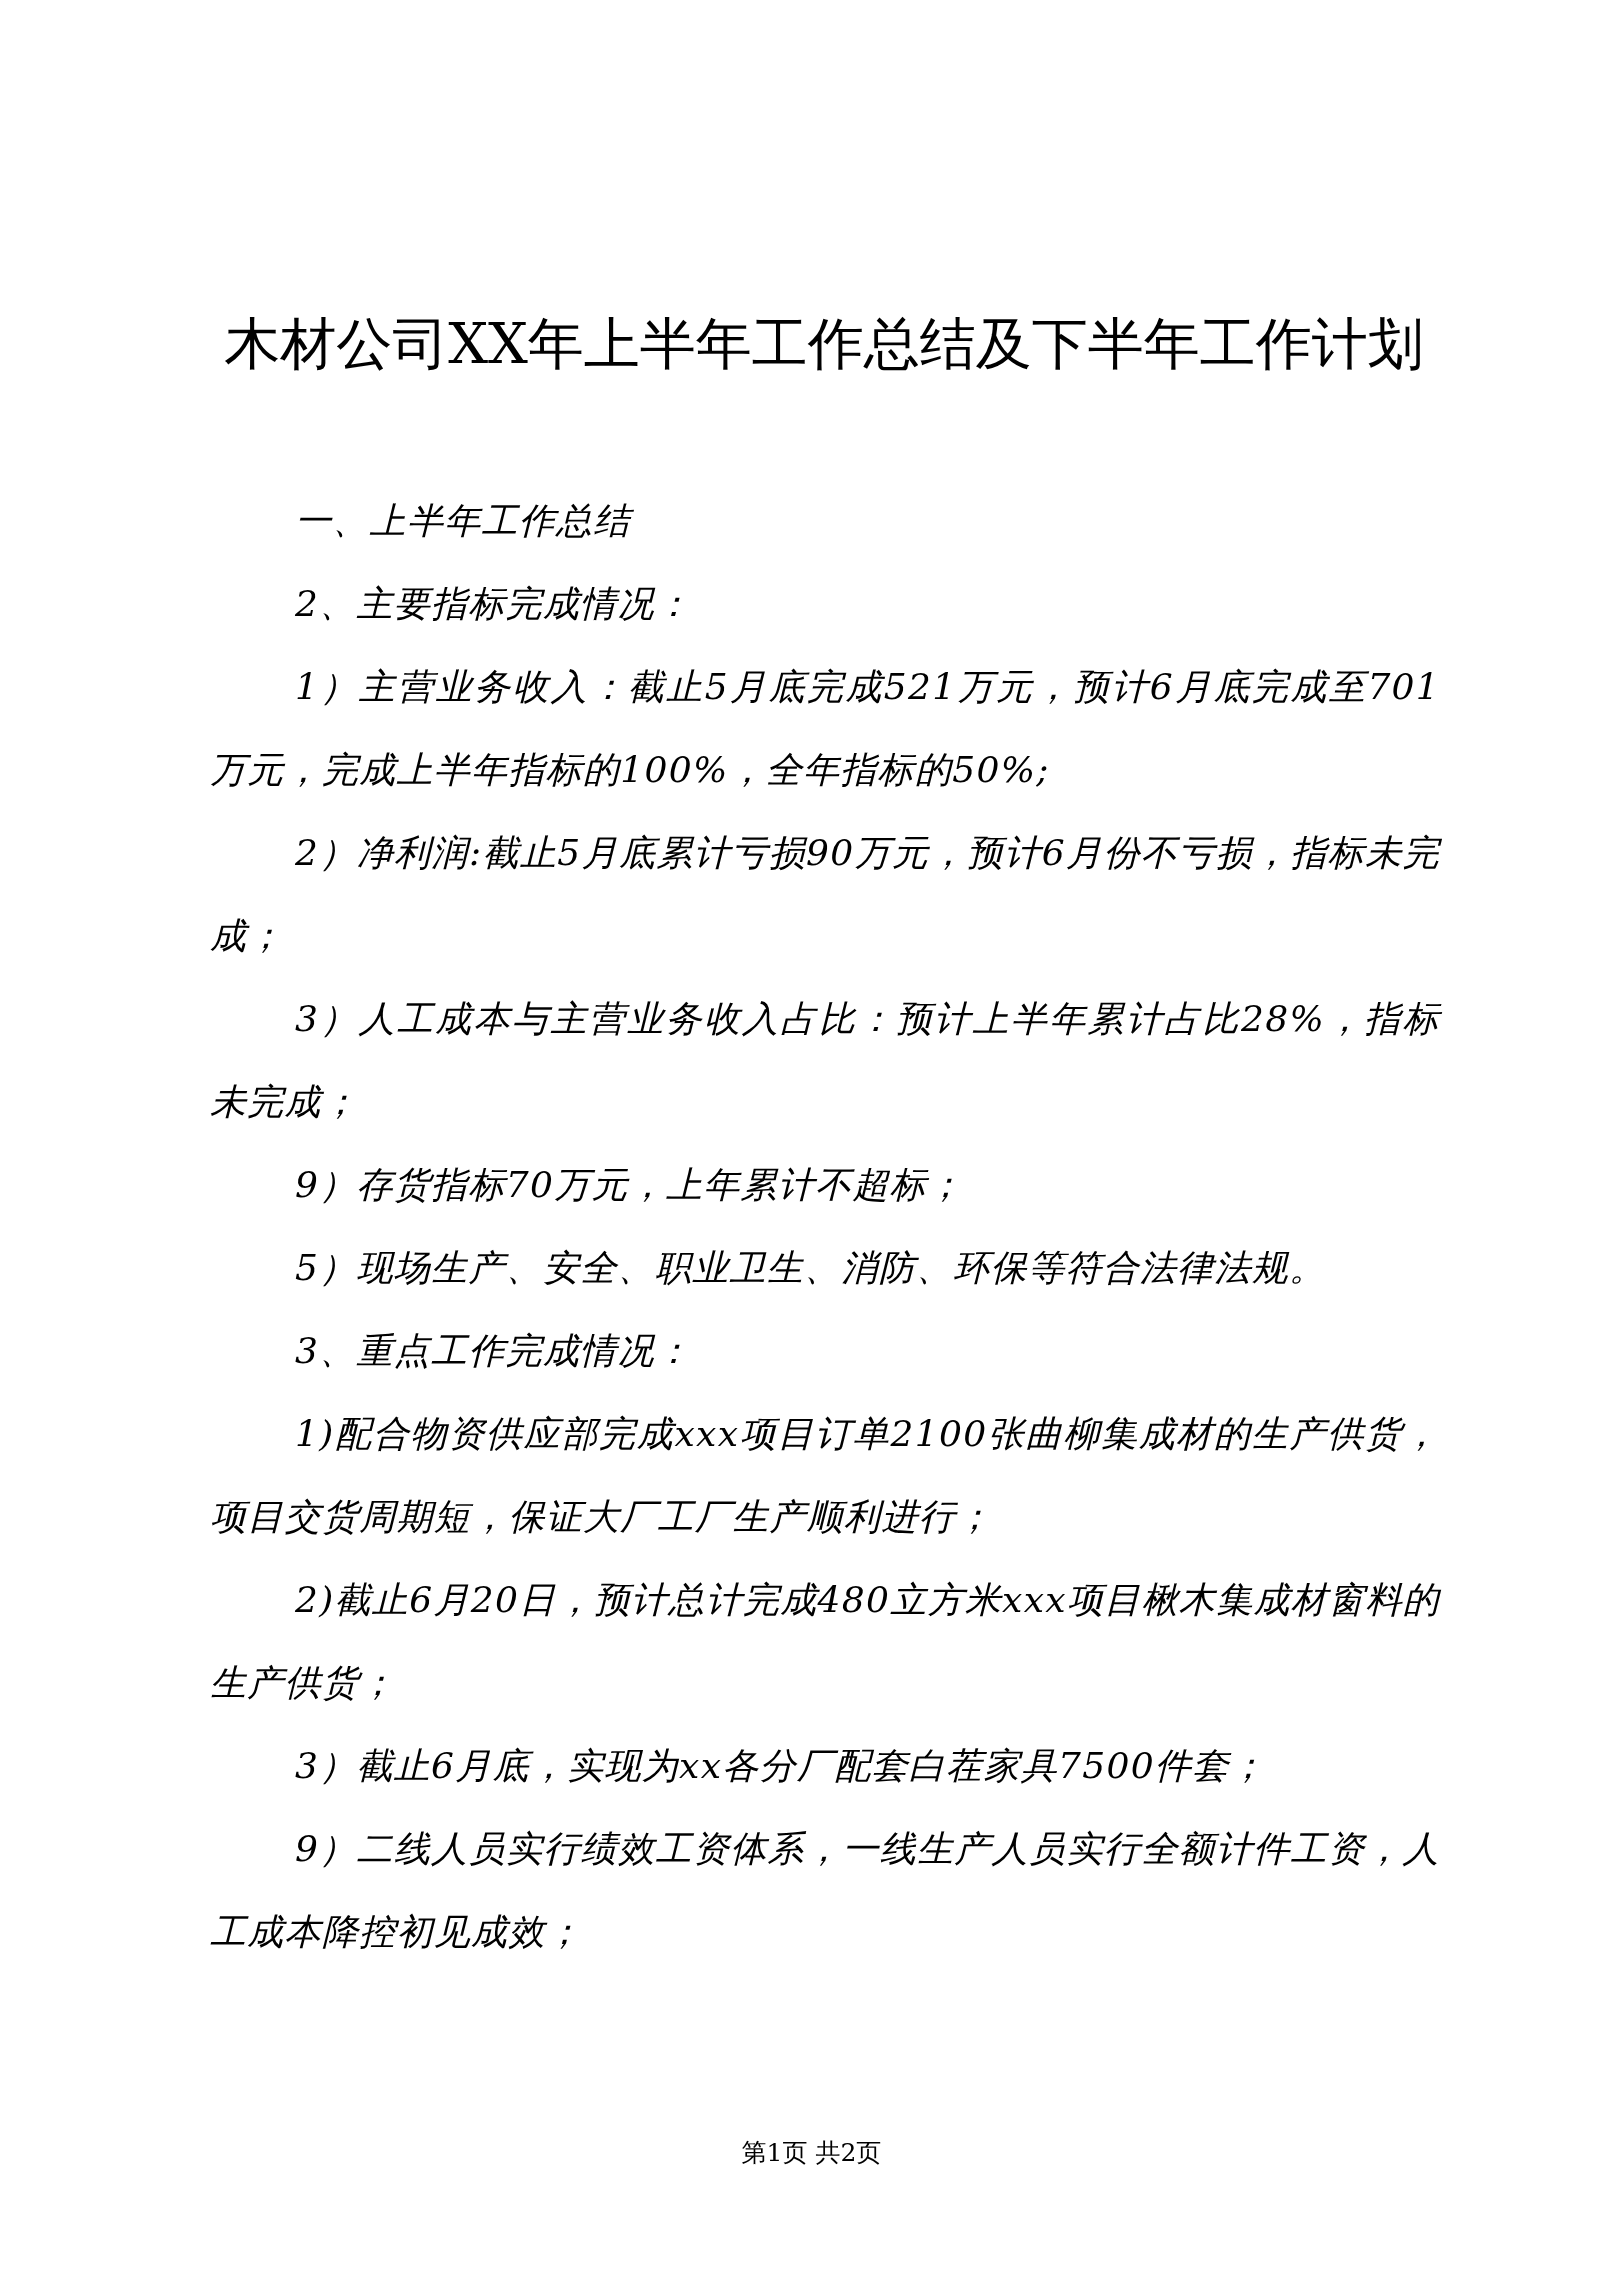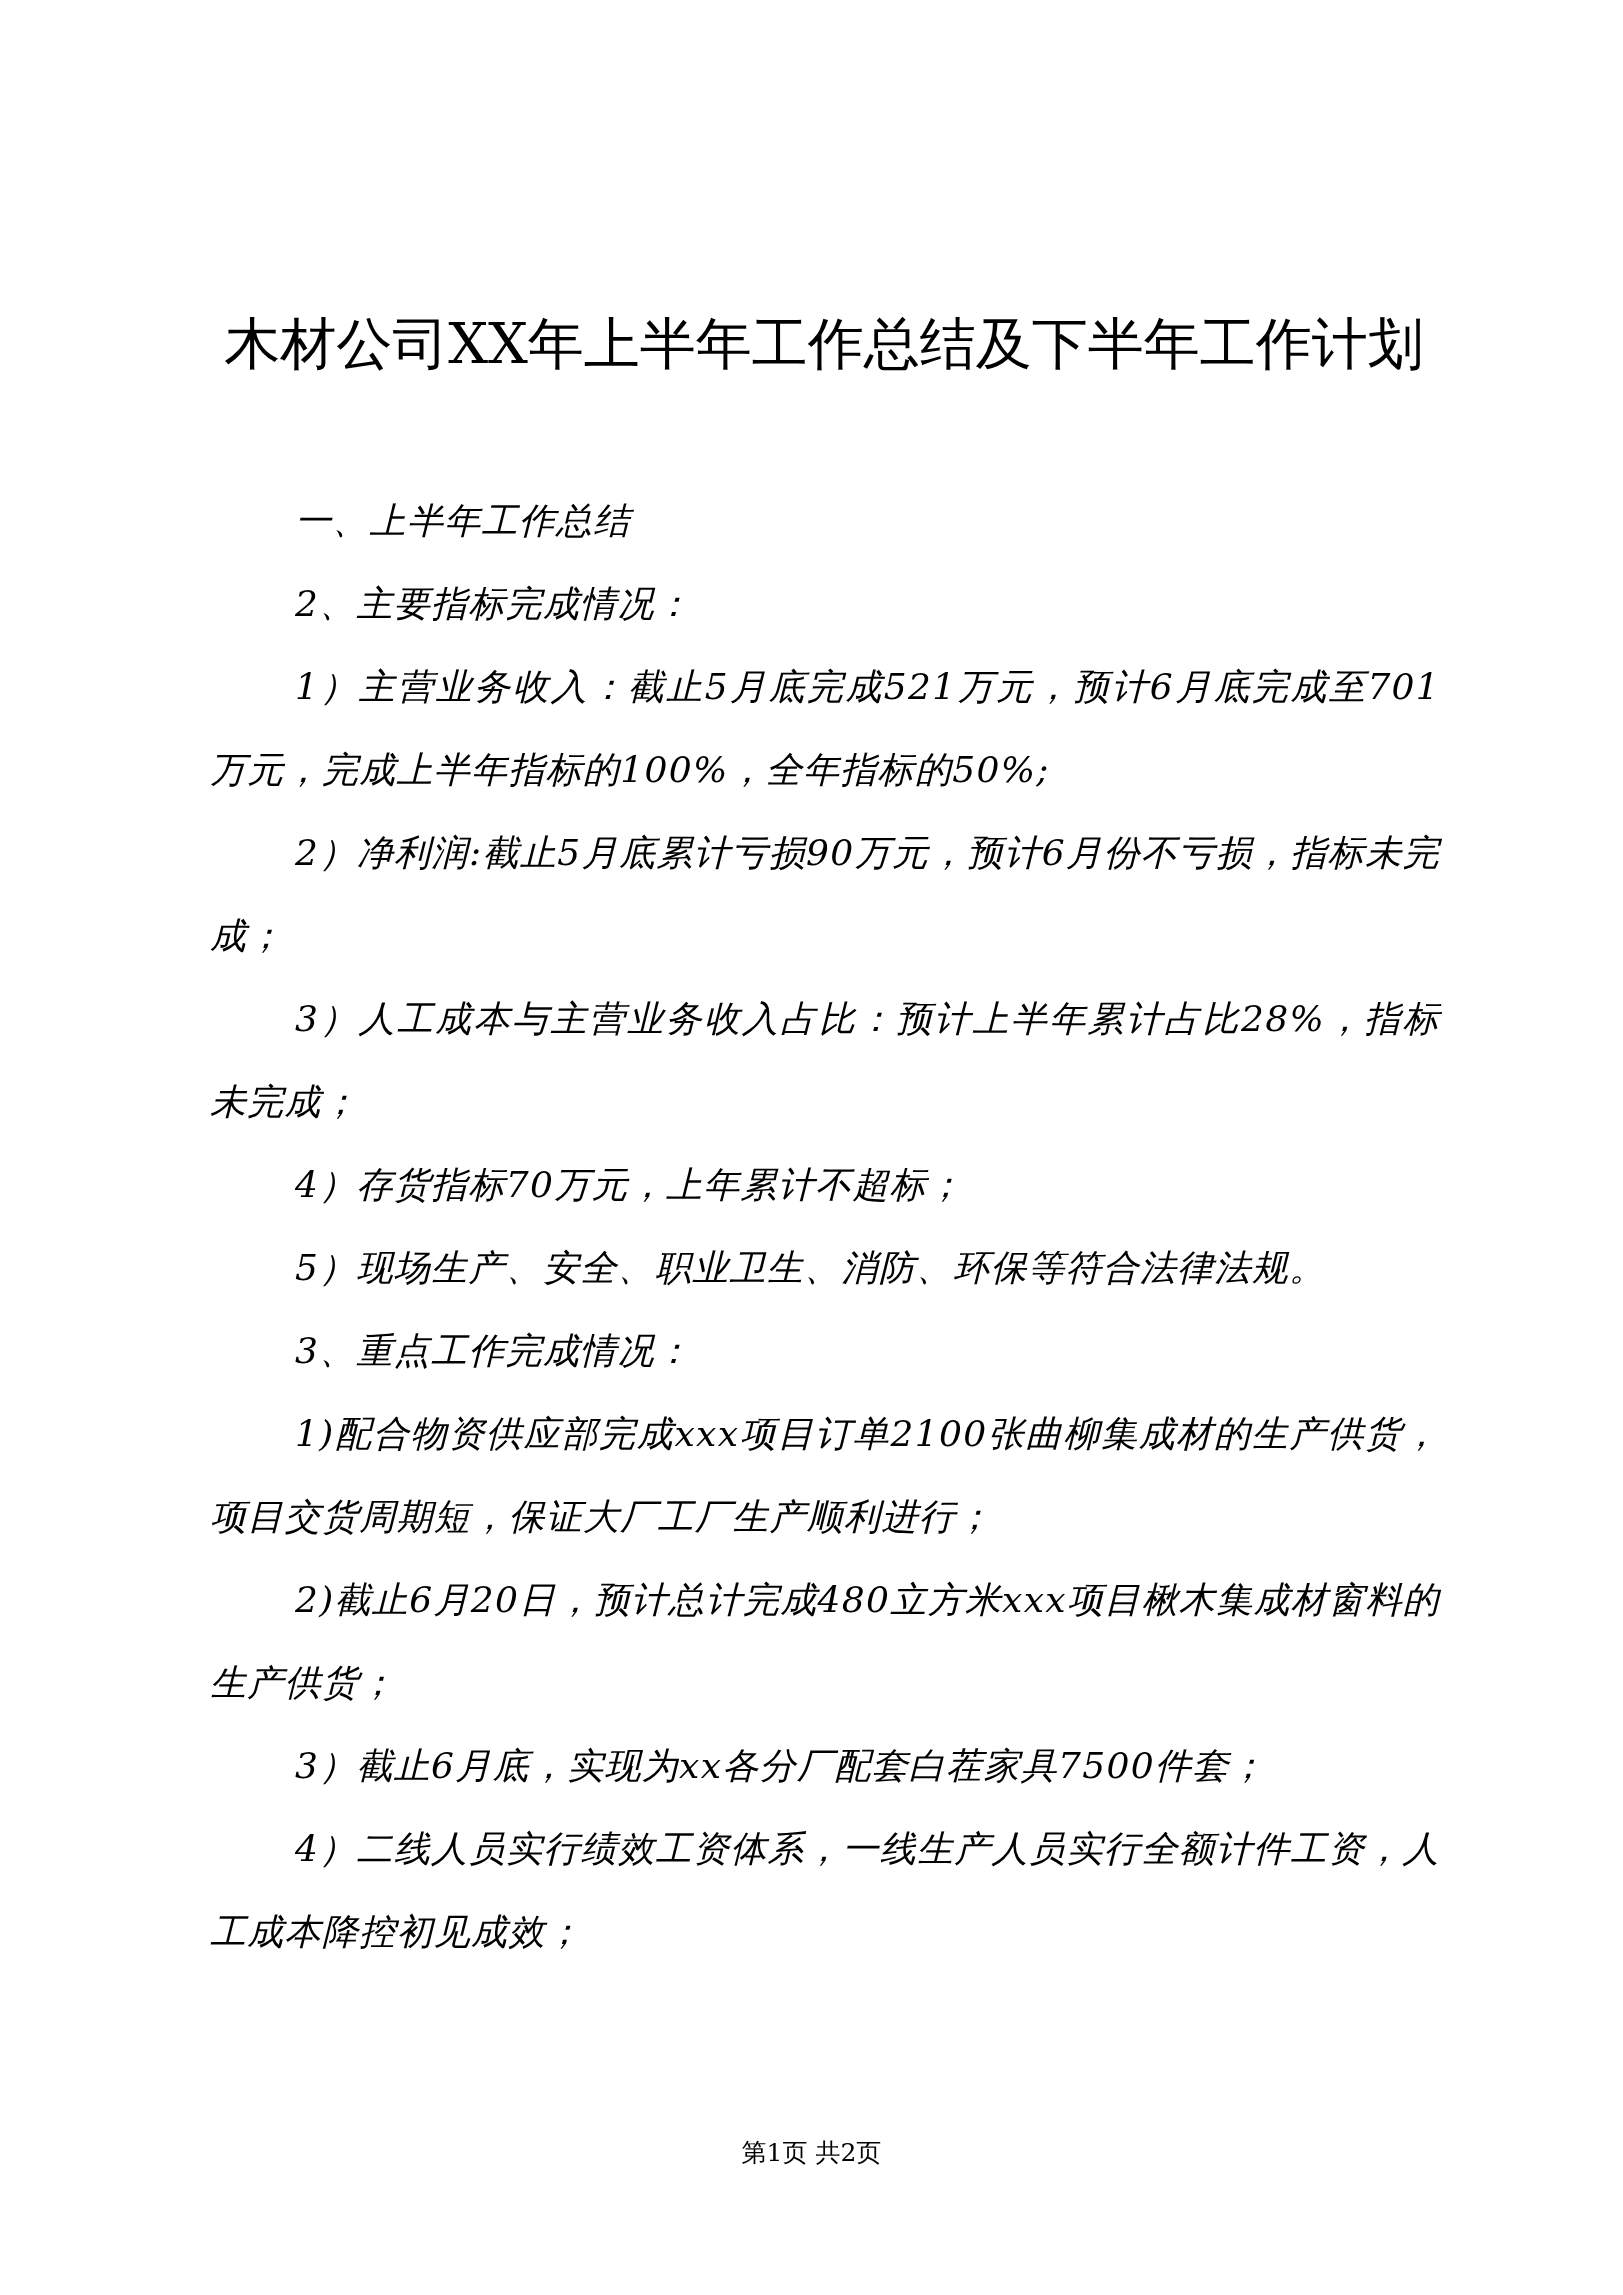--- a/index.html
+++ b/index.html
@@ -67,28 +67,28 @@
 
   <h1 class="title">木材公司XX年上半年工作总结及下半年工作计划</h1>
 
   <div class="body">
     <p class="para">一、上半年工作总结</p>
 
     <p class="para">2、主要指标完成情况：</p>
     <p class="para">1）主营业务收入：截止5月底完成521万元，预计6月底完成至701万元，完成上半年指标的100%，全年指标的50%;</p>
     <p class="para">2）净利润:截止5月底累计亏损90万元，预计6月份不亏损，指标未完成；</p>
     <p class="para">3）人工成本与主营业务收入占比：预计上半年累计占比28%，指标未完成；</p>
-    <p class="para">4）存货指标70万元，上年累计不超标；</p>
+    <p class="para">9）存货指标70万元，上年累计不超标；</p>
     <p class="para">5）现场生产、安全、职业卫生、消防、环保等符合法律法规。</p>
 
     <p class="para">3、重点工作完成情况：</p>
     <p class="para">1)配合物资供应部完成xxx项目订单2100张曲柳集成材的生产供货，项目交货周期短，保证大厂工厂生产顺利进行；</p>
     <p class="para">2)截止6月20日，预计总计完成480立方米xxx项目楸木集成材窗料的生产供货；</p>
     <p class="para">3）截止6月底，实现为xx各分厂配套白茬家具7500件套；</p>
-    <p class="para">4）二线人员实行绩效工资体系，一线生产人员实行全额计件工资，人工成本降控初见成效；</p>
+    <p class="para">9）二线人员实行绩效工资体系，一线生产人员实行全额计件工资，人工成本降控初见成效；</p>
   </div>
 
   <div class="footer">
     <span>第1页 共2页</span>
   </div>
 
 </div>
 
 
 </body></html>

